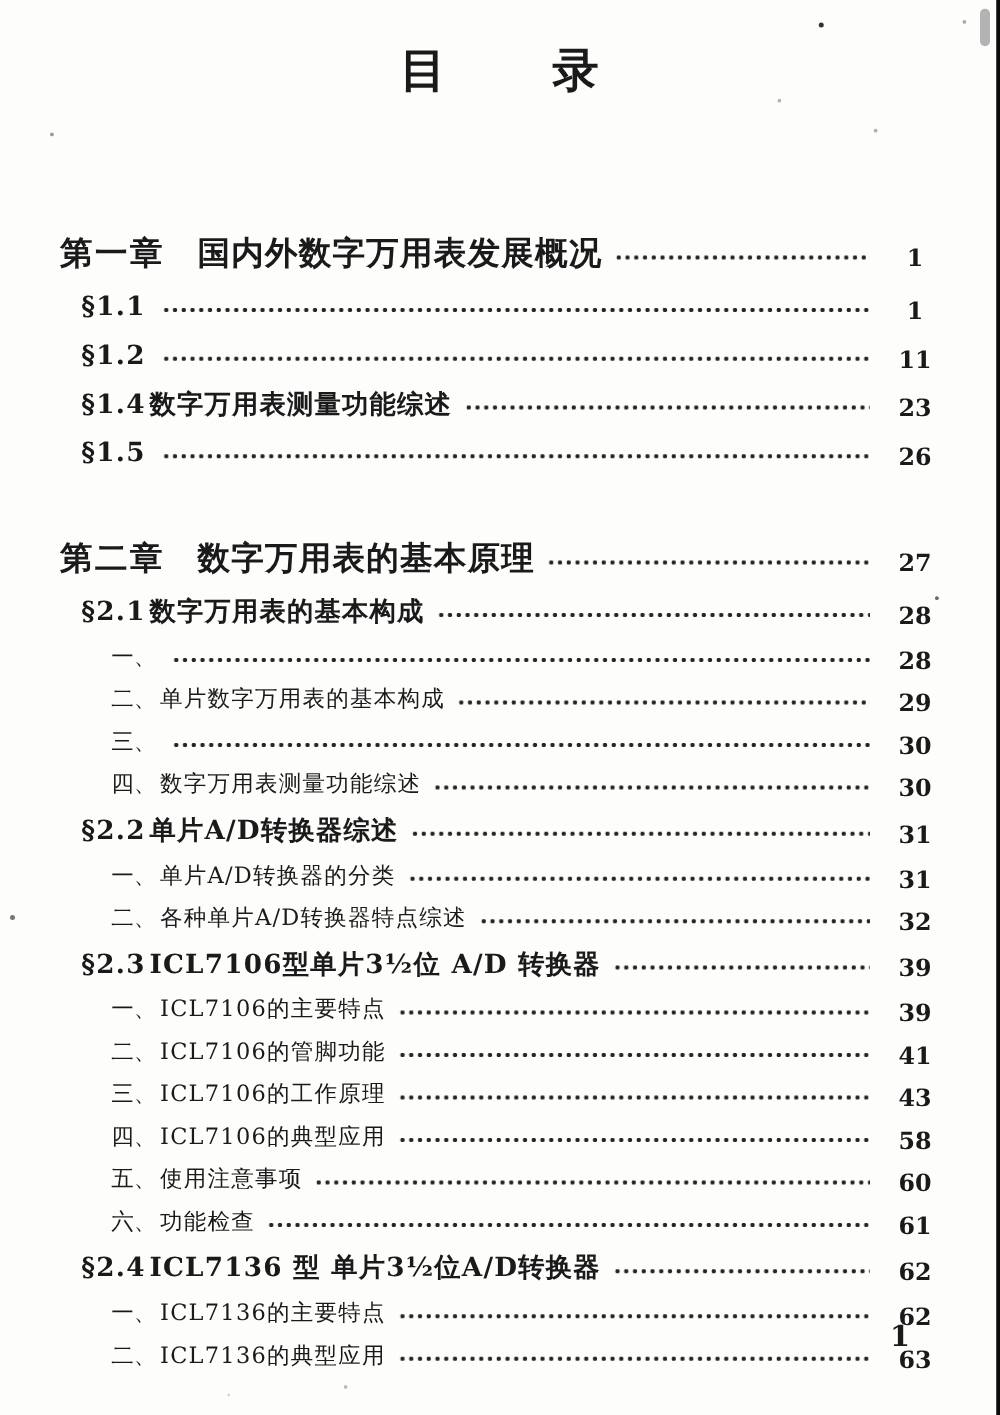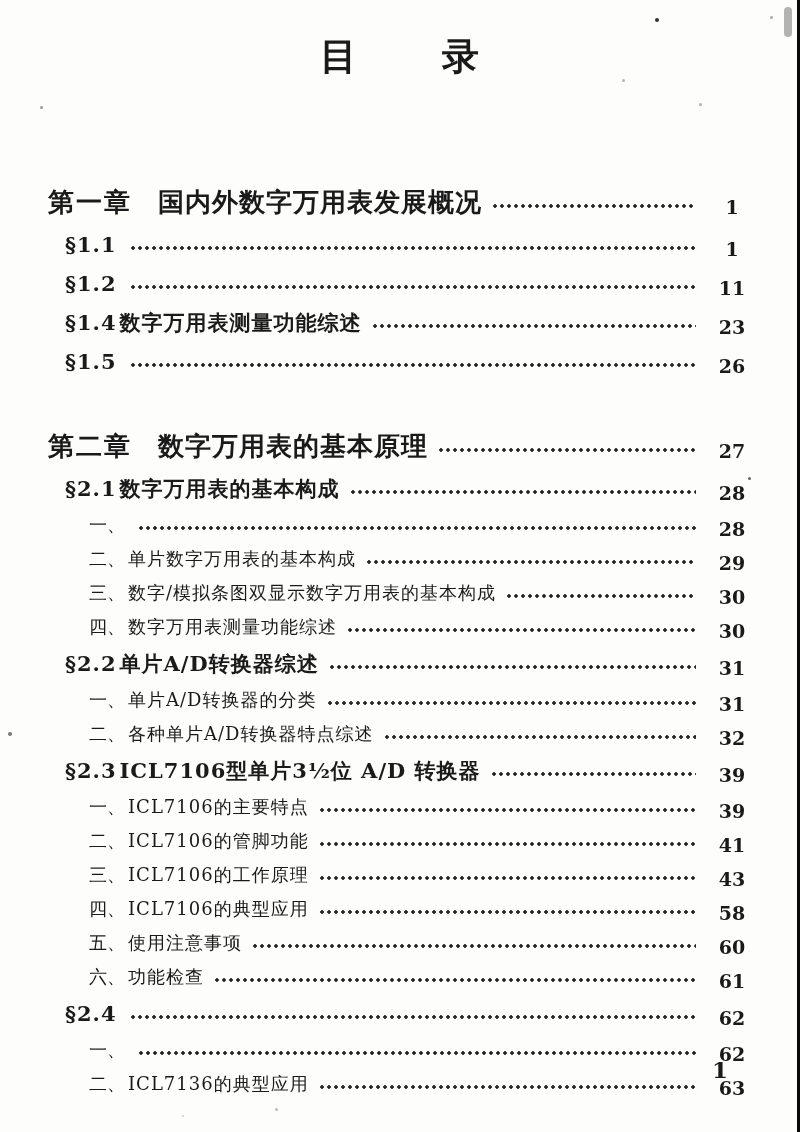--- a/index.html
+++ b/index.html
@@ -112,21 +112,20 @@
       <span class="pagenum">28</span>
     </div>
     <div class="row sub">
       <span class="label">二、</span>
       <span class="title">单片数字万用表的基本构成</span>
       <span class="dots"></span>
       <span class="pagenum">29</span>
     </div>
     <div class="row sub">
       <span class="label">三、</span>
-      <span class="title">数字/模拟条图双显示数字万用表的基本构成</span>
       <span class="dots"></span>
       <span class="pagenum">30</span>
     </div>
     <div class="row sub">
       <span class="label">四、</span>
       <span class="title">数字万用表测量功能综述</span>
       <span class="dots"></span>
       <span class="pagenum">30</span>
     </div>
     <div class="row section">
@@ -184,25 +183,27 @@
       <span class="pagenum">60</span>
     </div>
     <div class="row sub">
       <span class="label">六、</span>
       <span class="title">功能检查</span>
       <span class="dots"></span>
       <span class="pagenum">61</span>
     </div>
     <div class="row section">
       <span class="label">§2.4</span>
+      <span class="title">ICL7136 型 单片3½位A/D转换器</span>
       <span class="dots"></span>
       <span class="pagenum">62</span>
     </div>
     <div class="row sub">
       <span class="label">一、</span>
+      <span class="title">ICL7136的主要特点</span>
       <span class="dots"></span>
       <span class="pagenum">62</span>
     </div>
     <div class="row sub">
       <span class="label">二、</span>
       <span class="title">ICL7136的典型应用</span>
       <span class="dots"></span>
       <span class="pagenum">63</span>
     </div>
   </div>

